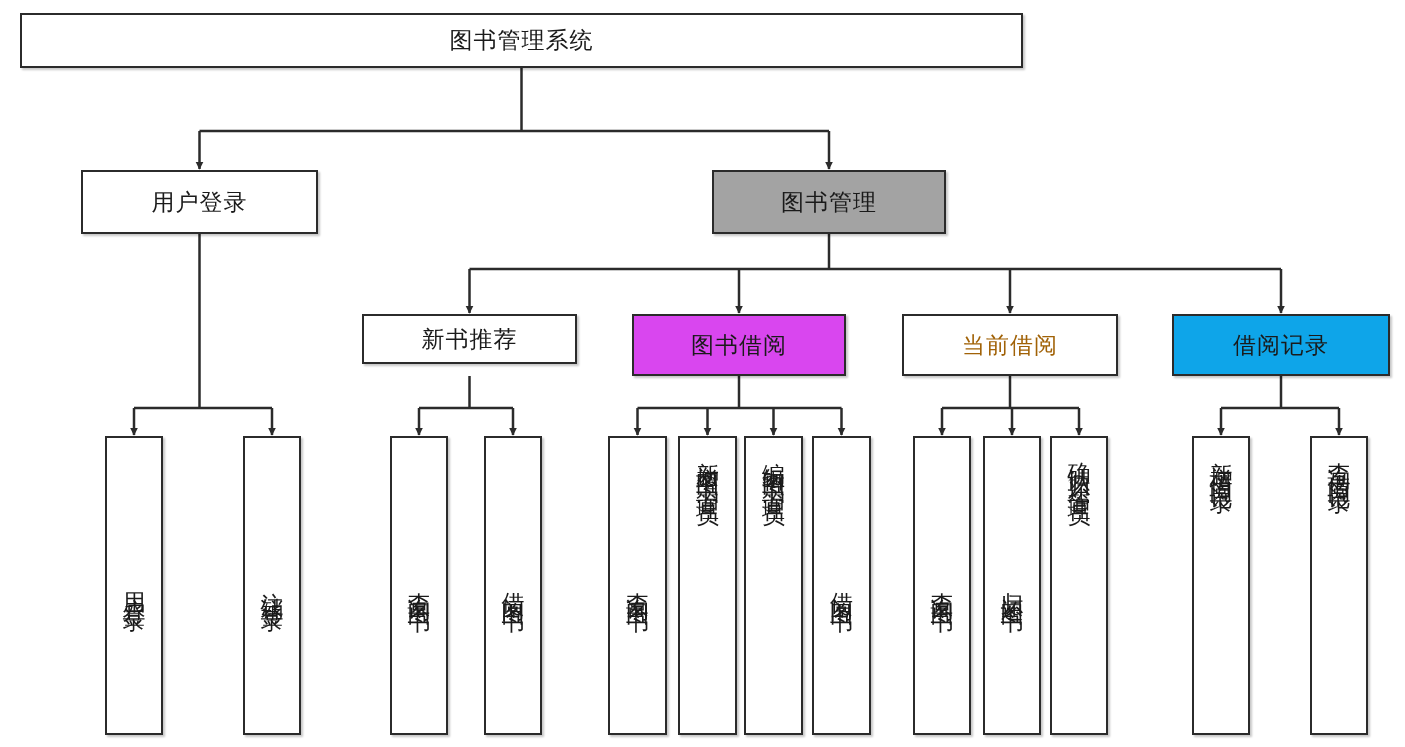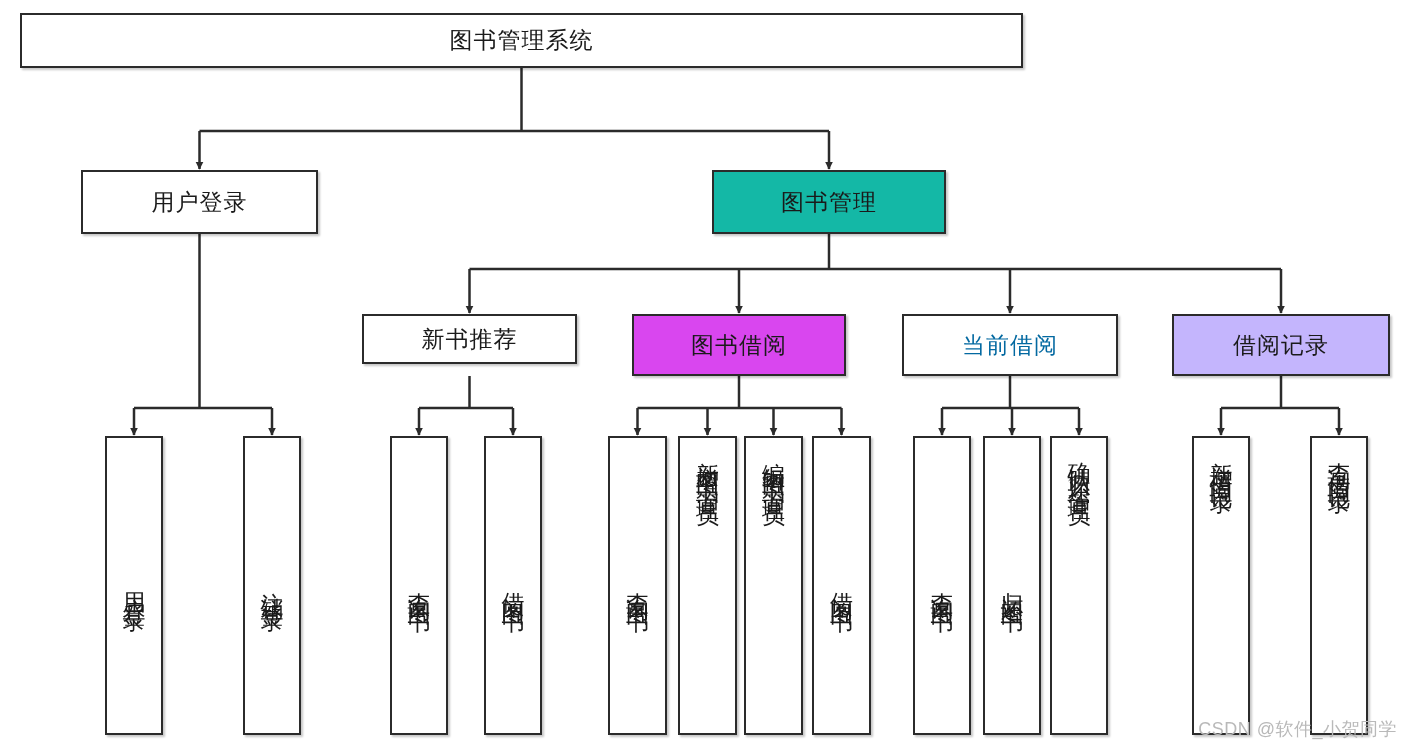--- a/index.html
+++ b/index.html
@@ -115,33 +115,33 @@
       <line x1="1221" y1="408" x2="1221" y2="435" stroke="#2b2b2b" stroke-width="2.5" marker-end="url(#arrow)"></line>
       <line x1="1339" y1="408" x2="1339" y2="435" stroke="#2b2b2b" stroke-width="2.5" marker-end="url(#arrow)"></line>
     </svg>
   <div id="nodes-layer">
       <div class="node horiz" style="left: 20px; top: 13px; width: 1003px; height: 55px; border-color: rgb(43, 43, 43); background: rgb(255, 255, 255);">
         <span class="label" style="color: rgb(26, 26, 26);">图书管理系统</span>
       </div>
       <div class="node horiz" style="left: 81px; top: 170px; width: 237px; height: 64px; border-color: rgb(43, 43, 43); background: rgb(255, 255, 255);">
         <span class="label" style="color: rgb(26, 26, 26);">用户登录</span>
       </div>
-      <div class="node horiz" style="left: 712px; top: 170px; width: 234px; height: 64px; border-color: rgb(43, 43, 43); background: #14b8a6;">
+      <div class="node horiz" style="left: 712px; top: 170px; width: 234px; height: 64px; border-color: rgb(43, 43, 43); background: #a3a3a3;">
         <span class="label" style="color: rgb(26, 26, 26);">图书管理</span>
       </div>
       <div class="node horiz" style="left: 362px; top: 314px; width: 215px; height: 50px; border-color: rgb(43, 43, 43); background: rgb(255, 255, 255);">
         <span class="label" style="color: rgb(26, 26, 26);">新书推荐</span>
       </div>
       <div class="node horiz" style="left: 632px; top: 314px; width: 214px; height: 62px; border-color: rgb(43, 43, 43); background: #d946ef;">
         <span class="label" style="color: rgb(26, 26, 26);">图书借阅</span>
       </div>
       <div class="node horiz" style="left: 902px; top: 314px; width: 216px; height: 62px; border-color: rgb(43, 43, 43); background: rgb(255, 255, 255);">
-        <span class="label" style="color: #0369a1;">当前借阅</span>
+        <span class="label" style="color: #a16207;">当前借阅</span>
       </div>
-      <div class="node horiz" style="left: 1172px; top: 314px; width: 218px; height: 62px; border-color: rgb(43, 43, 43); background: #c4b5fd;">
+      <div class="node horiz" style="left: 1172px; top: 314px; width: 218px; height: 62px; border-color: rgb(43, 43, 43); background: #0ea5e9;">
         <span class="label" style="color: rgb(26, 26, 26);">借阅记录</span>
       </div>
       <div class="node vert centered" style="left: 105px; top: 436px; width: 58px; height: 299px; border-color: rgb(43, 43, 43); background: rgb(255, 255, 255);">
         <span class="label" style="color: rgb(26, 26, 26);">用户登录</span>
       </div>
       <div class="node vert centered" style="left: 243px; top: 436px; width: 58px; height: 299px; border-color: rgb(43, 43, 43); background: rgb(255, 255, 255);">
         <span class="label" style="color: rgb(26, 26, 26);">注销登录</span>
       </div>
       <div class="node vert centered" style="left: 390px; top: 436px; width: 58px; height: 299px; border-color: rgb(43, 43, 43); background: rgb(255, 255, 255);">
         <span class="label" style="color: rgb(26, 26, 26);">查询图书</span>
@@ -170,14 +170,13 @@
       <div class="node vert" style="left: 1050px; top: 436px; width: 58px; height: 299px; border-color: rgb(43, 43, 43); background: rgb(255, 255, 255);">
         <span class="label" style="color: rgb(26, 26, 26);">确认归还（管理员）</span>
       </div>
       <div class="node vert" style="left: 1192px; top: 436px; width: 58px; height: 299px; border-color: rgb(43, 43, 43); background: rgb(255, 255, 255);">
         <span class="label" style="color: rgb(26, 26, 26);">新增借阅记录</span>
       </div>
       <div class="node vert" style="left: 1310px; top: 436px; width: 58px; height: 299px; border-color: rgb(43, 43, 43); background: rgb(255, 255, 255);">
         <span class="label" style="color: rgb(26, 26, 26);">查询借阅记录</span>
       </div>
     </div>
-  <div id="watermark">CSDN @软件_小贺同学</div>
 </div>
 
 </body></html>

